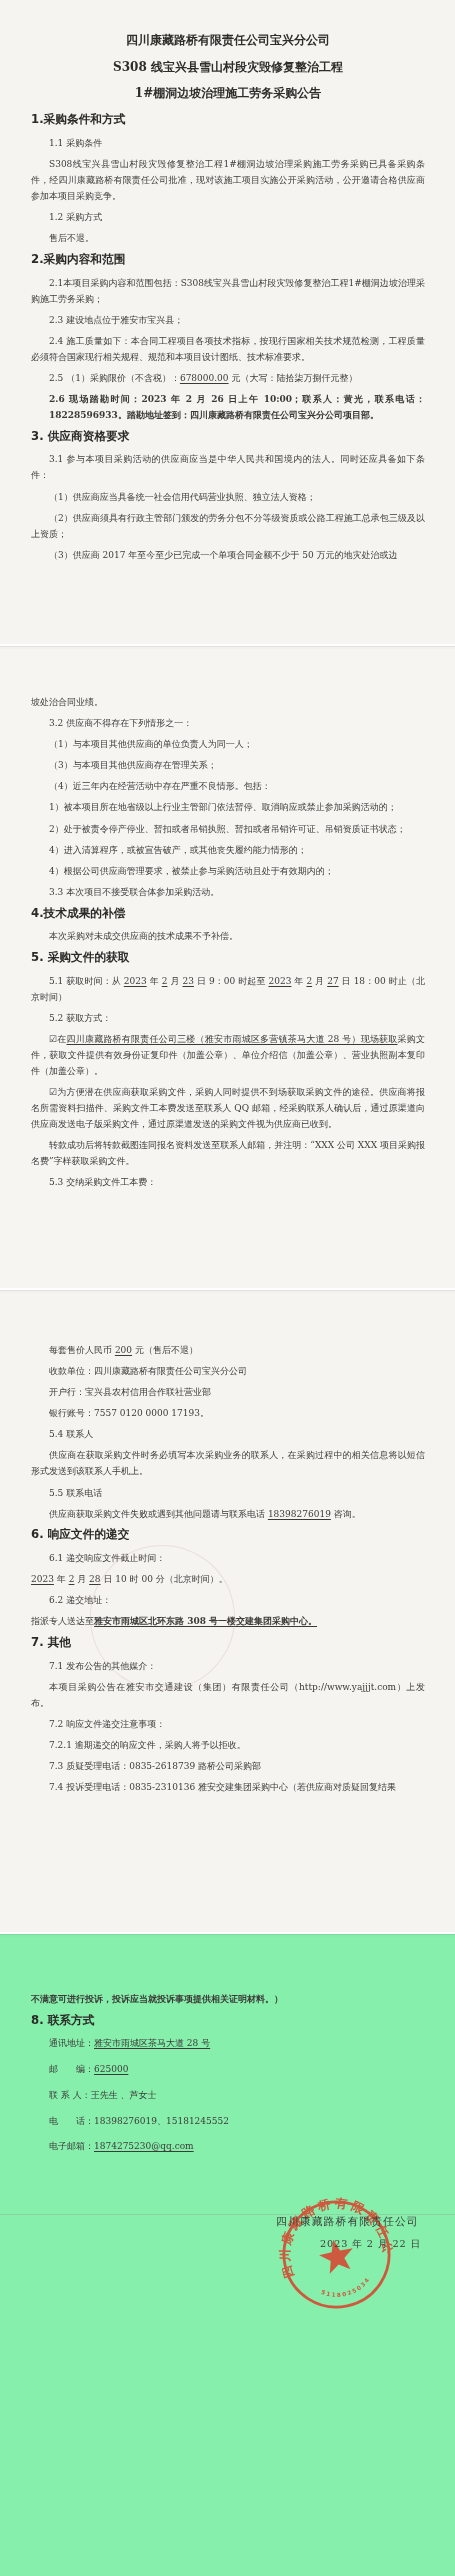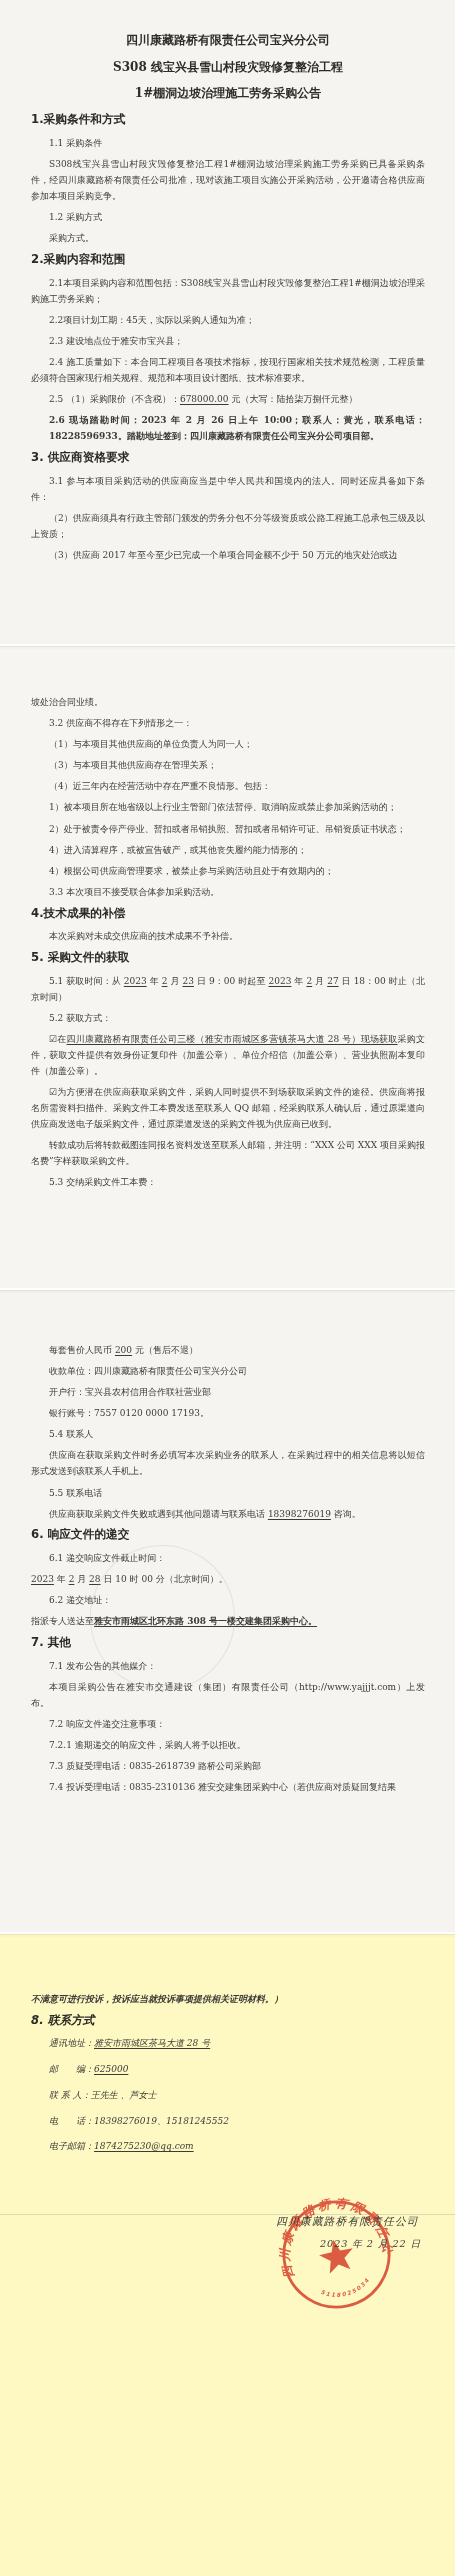--- a/index.html
+++ b/index.html
@@ -3,21 +3,21 @@
 <meta charset="utf-8">
 <style>
   html,body{margin:0;padding:0;background:#e9e7e3;}
   body{width:456px;font-family:"DejaVu Serif","Liberation Serif",serif;color:#3c3b38;}
   #doc{width:448px;}
   .page{position:relative;width:456px;height:644px;box-sizing:border-box;
         padding:0 31px;overflow:hidden;background:#f6f5f2;}
   .page.p1{background:#f5f4f1;}
   .page.p2{background:#f6f5f2;}
   .page.p3{background:#f5f4f1;}
-  .page.p4{background:#fef9c3;font-style:italic;}
+  .page.p4{background:#86efac;}
   .page + .page::before{content:"";position:absolute;left:0;top:0;width:100%;height:5.1px;
         background:linear-gradient(#ffffff 0 1.7px, rgba(60,55,50,0.10) 1.7px 2.8px, rgba(60,55,50,0.02) 2.8px 5.1px);}
   .p1 .content{padding-top:32px;}
   .p2 .content{padding-top:50px;}
   .p3 .content{padding-top:54px;}
   .p4 .content{padding-top:59px;}
 
   .bl{font-size:9px;line-height:16px;margin:0 0 5.1px 0;text-align:justify;}
   .t1{text-align:center;font-weight:bold;font-size:12px;line-height:17px;margin:0 0 9.7px 0;color:#2e2d2a;}
   .h{font-family:"DejaVu Sans","Liberation Sans",sans-serif;font-weight:bold;
@@ -55,30 +55,30 @@
 
   <section class="page p1">
     <div class="content">
         <div class="bl t1"><span>四川康藏路桥有限责任公司宝兴分公司</span></div>
         <div class="bl t1"><span>S308 线宝兴县雪山村段灾毁修复整治工程</span></div>
         <div class="bl t1"><span>1#棚洞边坡治理施工劳务采购公告</span></div>
         <div class="bl h"><span>1.采购条件和方式</span></div>
         <div class="bl pi"><span>1.1 采购条件</span></div>
         <div class="bl p"><span>S308线宝兴县雪山村段灾毁修复整治工程1#棚洞边坡治理采购施工劳务采购已具备采购条件，经四川康藏路桥有限责任公司批准，现对该施工项目实施公开采购活动，公开邀请合格供应商参加本项目采购竞争。</span></div>
         <div class="bl pi"><span>1.2 采购方式</span></div>
-        <div class="bl pi"><span>采购方式。</span></div>
+        <div class="bl pi"><span>售后不退。</span></div>
         <div class="bl h"><span>2.采购内容和范围</span></div>
         <div class="bl p"><span>2.1本项目采购内容和范围包括：S308线宝兴县雪山村段灾毁修复整治工程1#棚洞边坡治理采购施工劳务采购；</span></div>
-        <div class="bl p"><span>2.2项目计划工期：45天，实际以采购人通知为准；</span></div>
         <div class="bl p"><span>2.3 建设地点位于雅安市宝兴县；</span></div>
         <div class="bl p"><span>2.4 施工质量如下：本合同工程项目各项技术指标，按现行国家相关技术规范检测，工程质量必须符合国家现行相关规程、规范和本项目设计图纸、技术标准要求。</span></div>
         <div class="bl p"><span>2.5 （1）采购限价（不含税）：</span><span class="u">678000.00</span><span> 元（大写：陆拾柒万捌仟元整）</span></div>
         <div class="bl pi b"><span>2.6 现场踏勘时间：2023 年 2 月 26 日上午 10:00；联系人：黄光，联系电话：18228596933。踏勘地址签到：四川康藏路桥有限责任公司宝兴分公司项目部。</span></div>
         <div class="bl h"><span>3. 供应商资格要求</span></div>
         <div class="bl p"><span>3.1 参与本项目采购活动的供应商应当是中华人民共和国境内的法人。同时还应具备如下条件：</span></div>
+        <div class="bl p"><span>（1）供应商应当具备统一社会信用代码营业执照、独立法人资格；</span></div>
         <div class="bl p"><span>（2）供应商须具有行政主管部门颁发的劳务分包不分等级资质或公路工程施工总承包三级及以上资质；</span></div>
         <div class="bl p"><span>（3）供应商 2017 年至今至少已完成一个单项合同金额不少于 50 万元的地灾处治或边</span></div>
       </div>
   </section>
 
   <section class="page p2">
     <div class="content">
         <div class="bl pn"><span>坡处治合同业绩。</span></div>
         <div class="bl p"><span>3.2 供应商不得存在下列情形之一：</span></div>
         <div class="bl p"><span>（1）与本项目其他供应商的单位负责人为同一人；</span></div>

